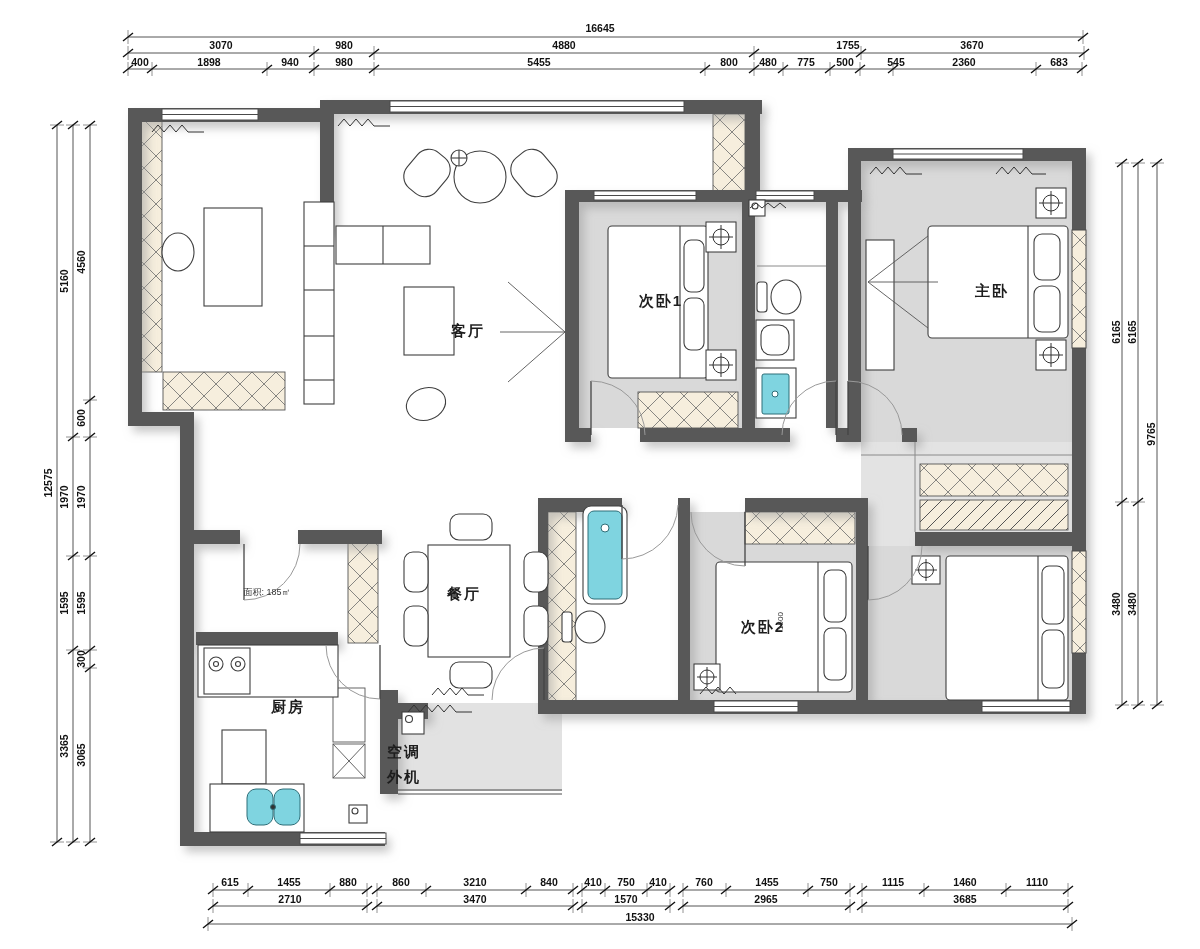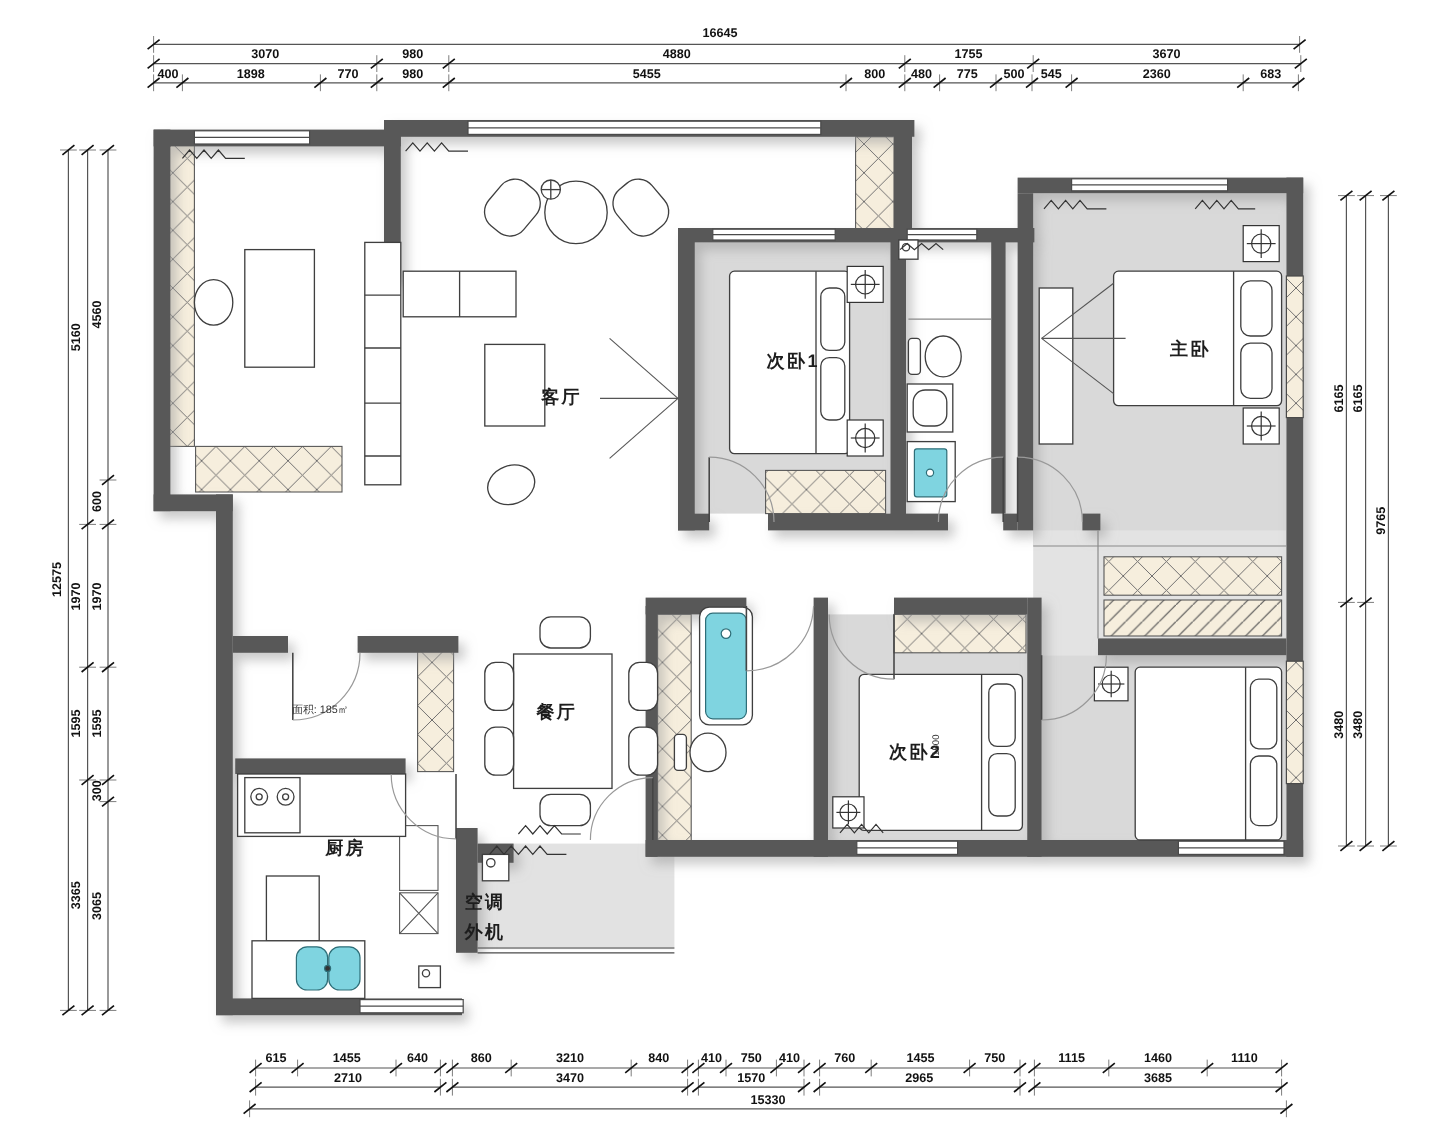--- a/index.html
+++ b/index.html
@@ -7,21 +7,21 @@
         font-family:"Liberation Sans","DejaVu Sans",sans-serif;}
   #plan svg{position:absolute;left:0;top:0;}
   .dim{position:absolute;font-size:10.5px;color:#111;white-space:nowrap;
        transform:translate(-50%,-50%);font-weight:600;}
   .dimv{transform:translate(-50%,-50%) rotate(-90deg);}
   .room{position:absolute;font-size:15px;color:#1d1d1d;letter-spacing:2px;white-space:nowrap;
         transform:translate(-50%,-50%);font-weight:600;}
   .note{position:absolute;font-size:9px;color:#333;white-space:nowrap;transform:translate(-50%,-50%);}
   .tiny{position:absolute;font-size:8px;color:#333;white-space:nowrap;
         transform:translate(-50%,-50%) rotate(-90deg);}
-  .wrap2{width:2.3em;white-space:normal;text-align:right;line-height:1.65;}
+  .wrap2{width:2.3em;white-space:normal;text-align:center;line-height:1.65;}
 </style>
 </head>
 <body>
 
 <div id="plan">
 
 <svg width="1200" height="949" viewBox="0 0 1200 949">
   <defs>
     <pattern id="xh" width="24" height="24" patternUnits="userSpaceOnUse">
       <rect width="24" height="24" fill="#f6eedd"></rect>
@@ -467,38 +467,38 @@
         <line x1="1152" y1="167" x2="1162" y2="159" stroke="#111" stroke-width="1.4"></line>
         <line x1="1150" y1="705" x2="1164" y2="705" stroke="#777" stroke-width="0.8"></line>
         <line x1="1152" y1="709" x2="1162" y2="701" stroke="#111" stroke-width="1.4"></line>
       </g>
 </svg>
 
 <div class="dim" style="left:600px;top:28px">16645</div>
 <div class="dim" style="left:221px;top:45px">3070</div>
 <div class="dim" style="left:344px;top:45px">980</div>
 <div class="dim" style="left:564px;top:45px">4880</div>
-<div class="dim" style="left:807px;top:45px">1755</div>
+<div class="dim" style="left:848px;top:45px">1755</div>
 <div class="dim" style="left:972px;top:45px">3670</div>
 <div class="dim" style="left:140px;top:62px">400</div>
 <div class="dim" style="left:209px;top:62px">1898</div>
-<div class="dim" style="left:290px;top:62px">770</div>
+<div class="dim" style="left:290px;top:62px">940</div>
 <div class="dim" style="left:344px;top:62px">980</div>
 <div class="dim" style="left:539px;top:62px">5455</div>
 <div class="dim" style="left:729px;top:62px">800</div>
 <div class="dim" style="left:768px;top:62px">480</div>
 <div class="dim" style="left:806px;top:62px">775</div>
 <div class="dim" style="left:845px;top:62px">500</div>
-<div class="dim" style="left:876px;top:62px">545</div>
+<div class="dim" style="left:896px;top:62px">545</div>
 <div class="dim" style="left:964px;top:62px">2360</div>
 <div class="dim" style="left:1059px;top:62px">683</div>
 
 <div class="dim" style="left:230px;top:882px">615</div>
 <div class="dim" style="left:289px;top:882px">1455</div>
-<div class="dim" style="left:348px;top:882px">640</div>
+<div class="dim" style="left:348px;top:882px">880</div>
 <div class="dim" style="left:401px;top:882px">860</div>
 <div class="dim" style="left:475px;top:882px">3210</div>
 <div class="dim" style="left:549px;top:882px">840</div>
 <div class="dim" style="left:593px;top:882px">410</div>
 <div class="dim" style="left:626px;top:882px">750</div>
 <div class="dim" style="left:658px;top:882px">410</div>
 <div class="dim" style="left:704px;top:882px">760</div>
 <div class="dim" style="left:767px;top:882px">1455</div>
 <div class="dim" style="left:829px;top:882px">750</div>
 <div class="dim" style="left:893px;top:882px">1115</div>

